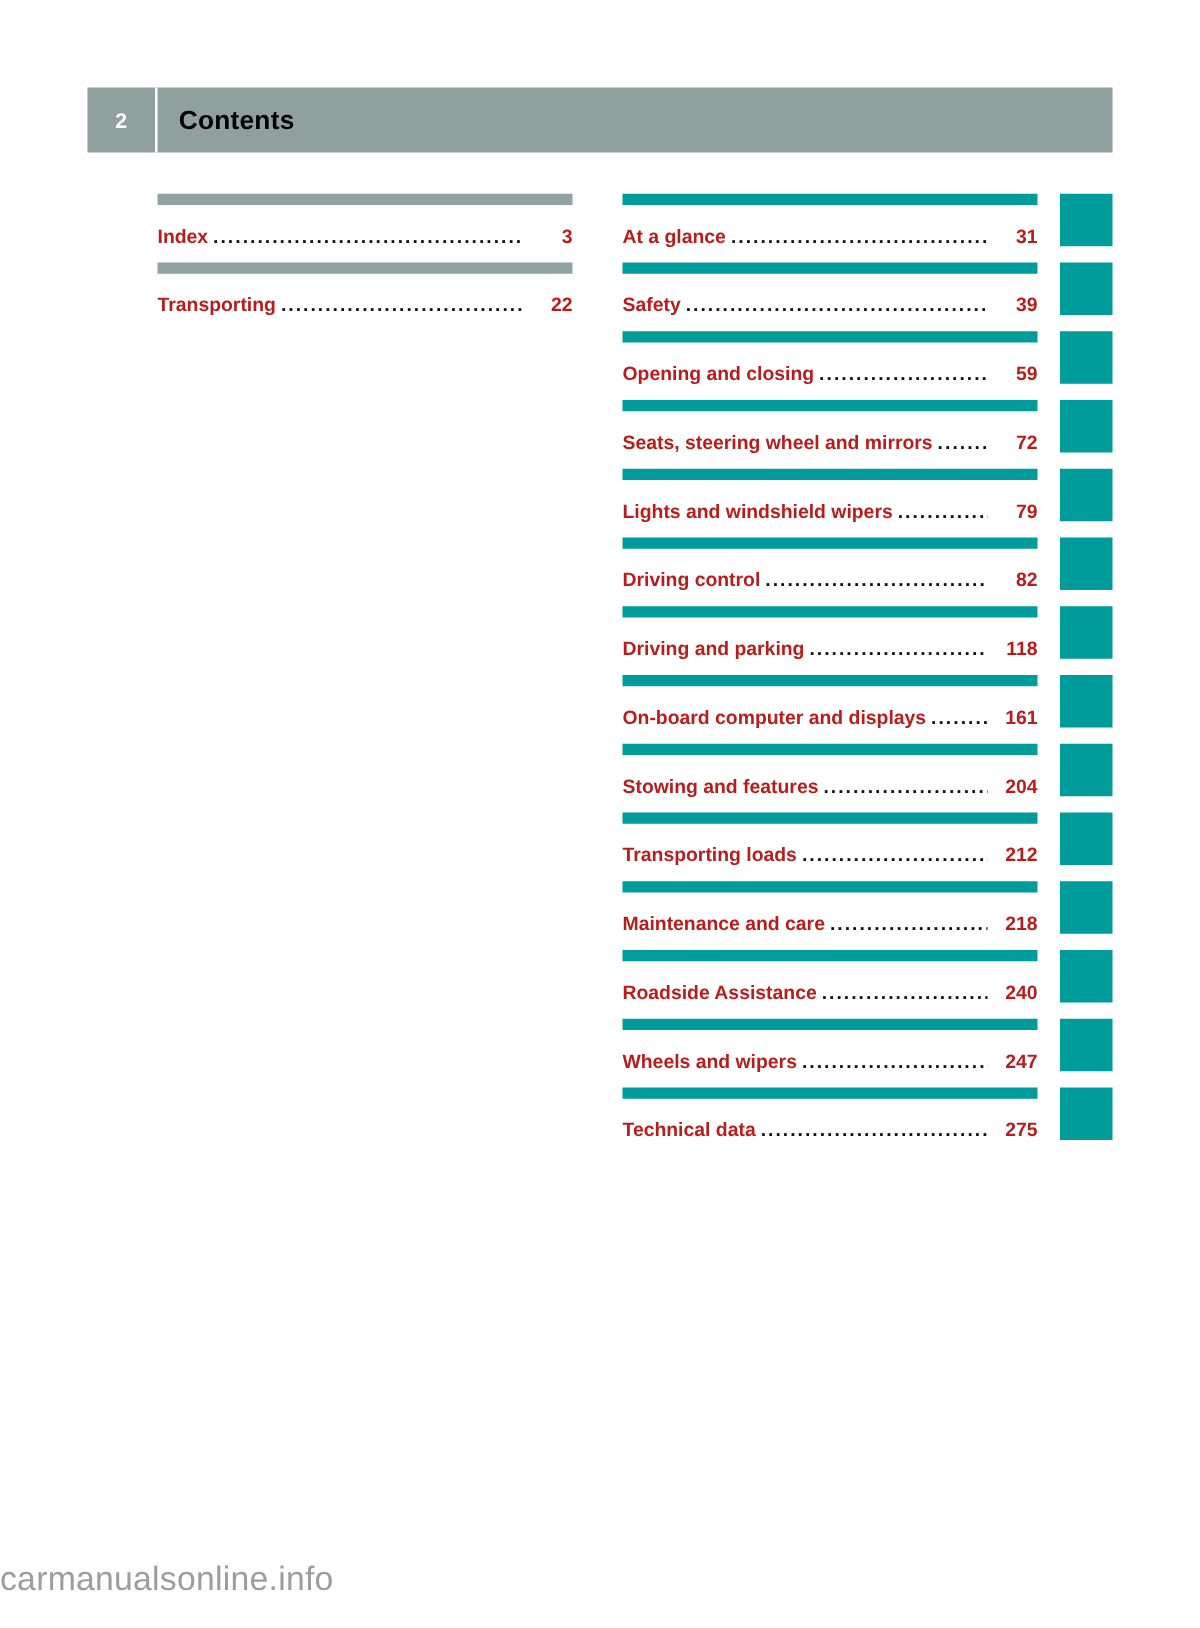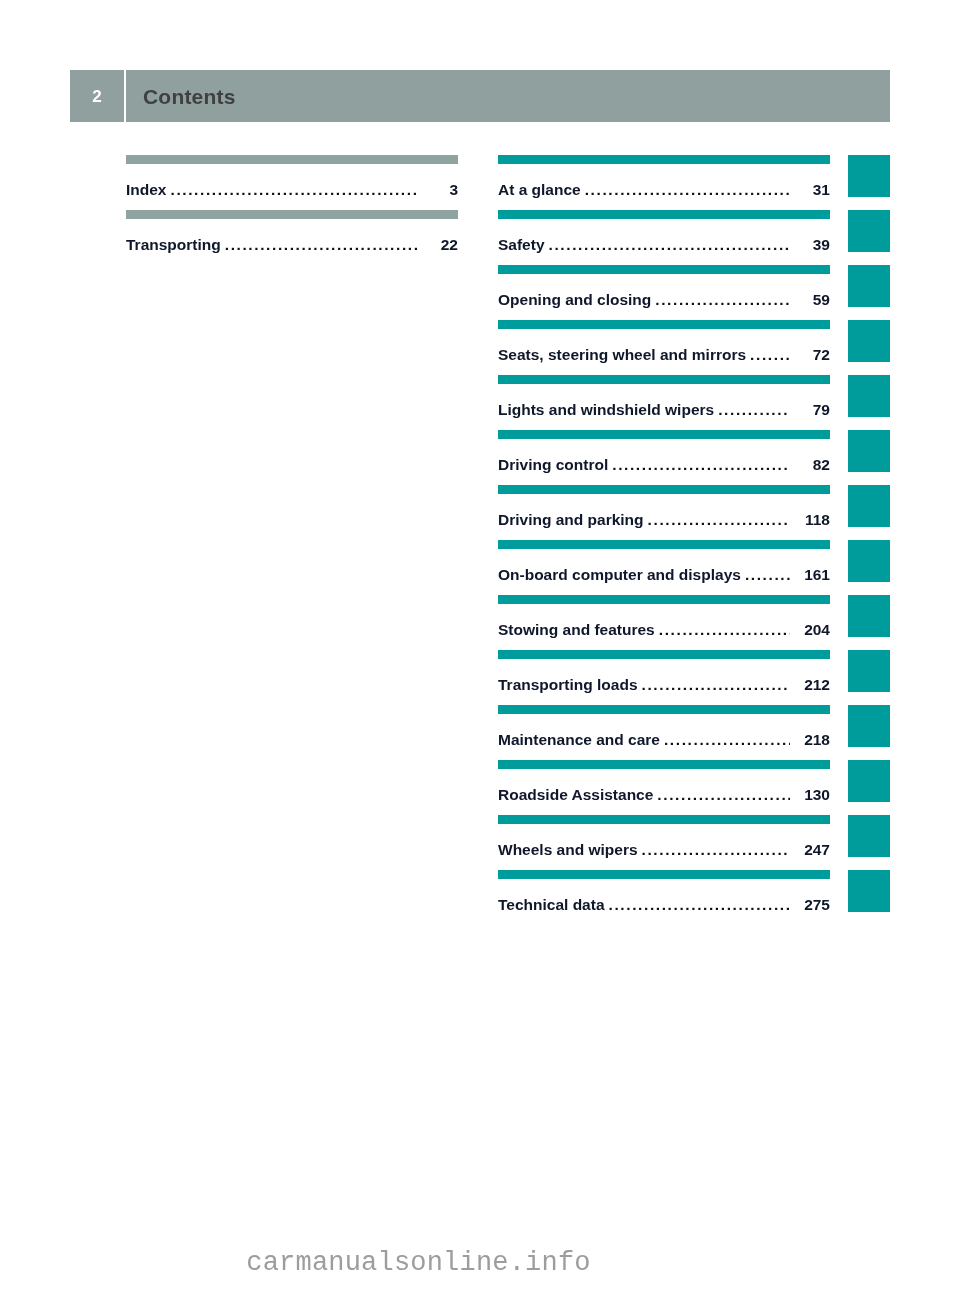--- a/index.html
+++ b/index.html
@@ -35,21 +35,21 @@
     box-sizing: border-box;
     border-right: 2px solid #ffffff;
   }
   .page-number-cell .page-num {
     color: #ffffff;
     font-size: 17px;
     font-weight: bold;
     line-height: 1;
   }
   .page-title {
-    color: #404040;
+    color: #000000;
     font-size: 21px;
     font-weight: bold;
     padding-left: 17px;
     letter-spacing: 0.2px;
     line-height: 1;
   }
 
   
   .toc {
     position: absolute;
@@ -74,21 +74,21 @@
   }
   .bar-gray { background: #8fa3a1; }
   .bar-teal { background: #009b9b; }
 
   .entry-line {
     display: flex;
     align-items: center;
     margin-top: 17px;
     font-size: 15.5px;
     font-weight: bold;
-    color: #0f172a;
+    color: #b91c1c;
     white-space: nowrap;
   }
   .entry-label {
     flex: 0 0 auto;
     padding-right: 4px;
   }
   .entry-leader {
     flex: 1 1 auto;
     overflow: hidden;
     color: #111111;
@@ -121,26 +121,26 @@
     background: #009b9b;
     margin-bottom: 13px;
   }
 
   
   .watermark {
     position: absolute;
     left: 0;
     top: 1248px;
     width: 855px;
-    text-align: center;
+    text-align: left;
     padding-right: 18px;
     box-sizing: border-box;
     color: #9d9d9d;
     font-size: 27px;
-    font-family: Liberation Mono, monospace;
+    font-family: Liberation Sans, sans-serif;
     letter-spacing: 0.2px;
   }
 </style>
 </head>
 <body>
 
 <div class="page-header">
   <div class="page-number-cell">
     <span class="page-num">2</span>
   </div>
@@ -253,21 +253,21 @@
           <span class="entry-label">Maintenance and care</span>
           <span class="entry-leader"></span>
           <span class="entry-page">218</span>
         </div>
       </div>
       <div class="toc-entry">
         <div class="entry-bar bar-teal"></div>
         <div class="entry-line">
           <span class="entry-label">Roadside Assistance</span>
           <span class="entry-leader"></span>
-          <span class="entry-page">130</span>
+          <span class="entry-page">240</span>
         </div>
       </div>
       <div class="toc-entry">
         <div class="entry-bar bar-teal"></div>
         <div class="entry-line">
           <span class="entry-label">Wheels and wipers</span>
           <span class="entry-leader"></span>
           <span class="entry-page">247</span>
         </div>
       </div>

